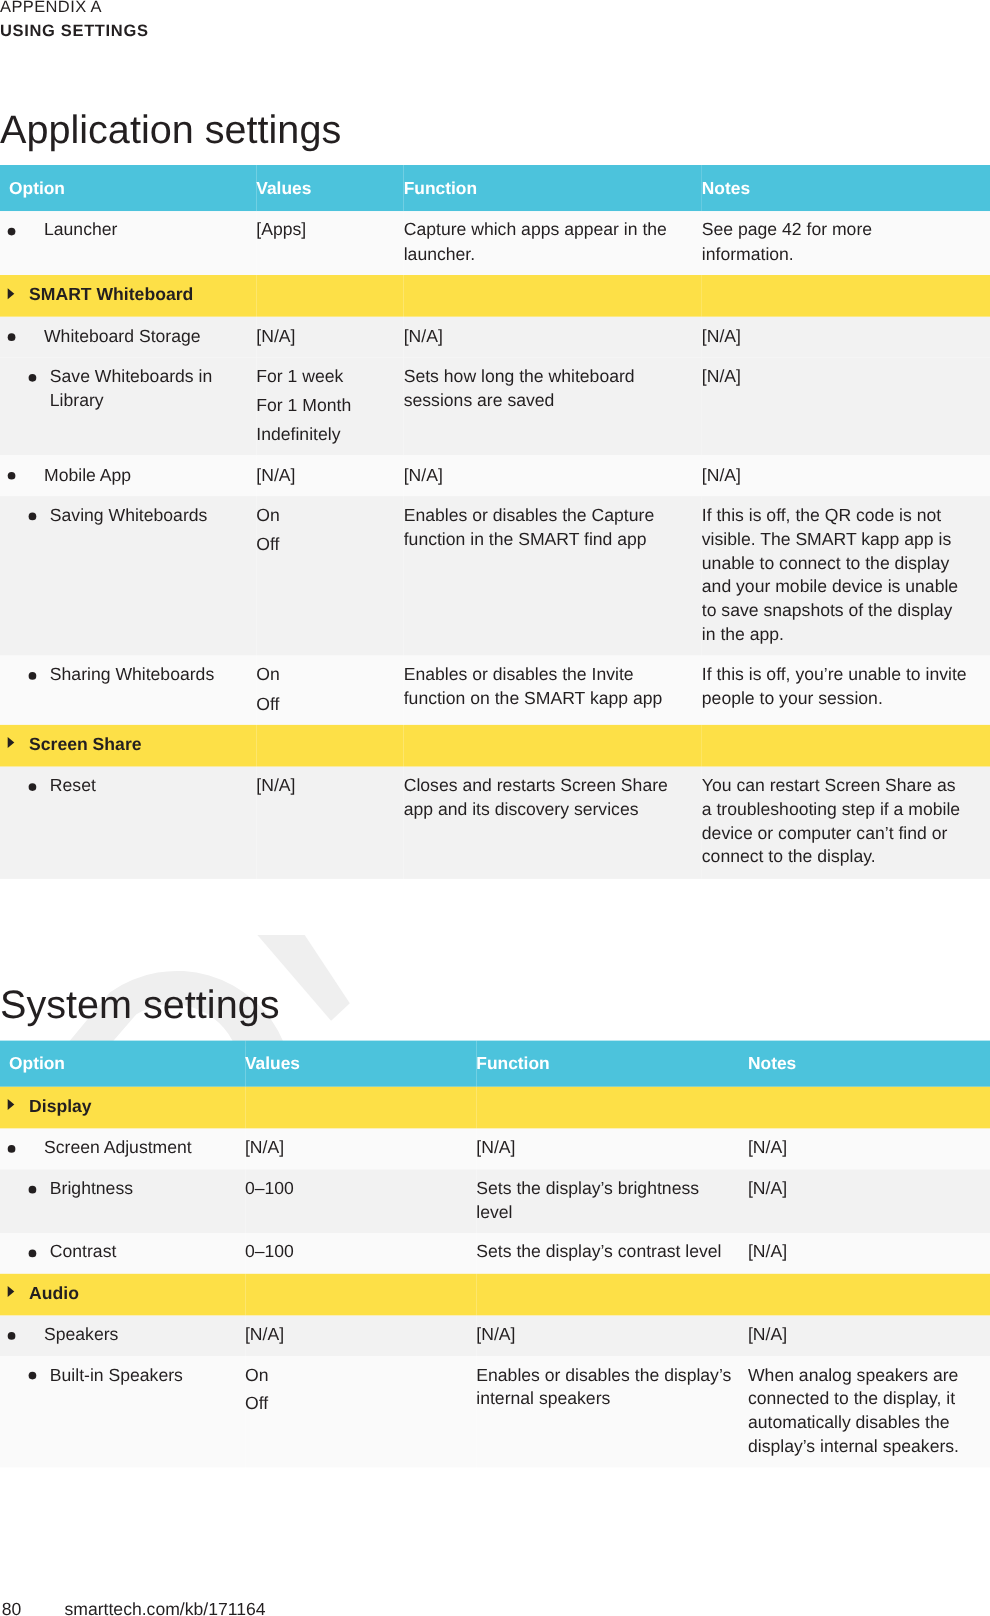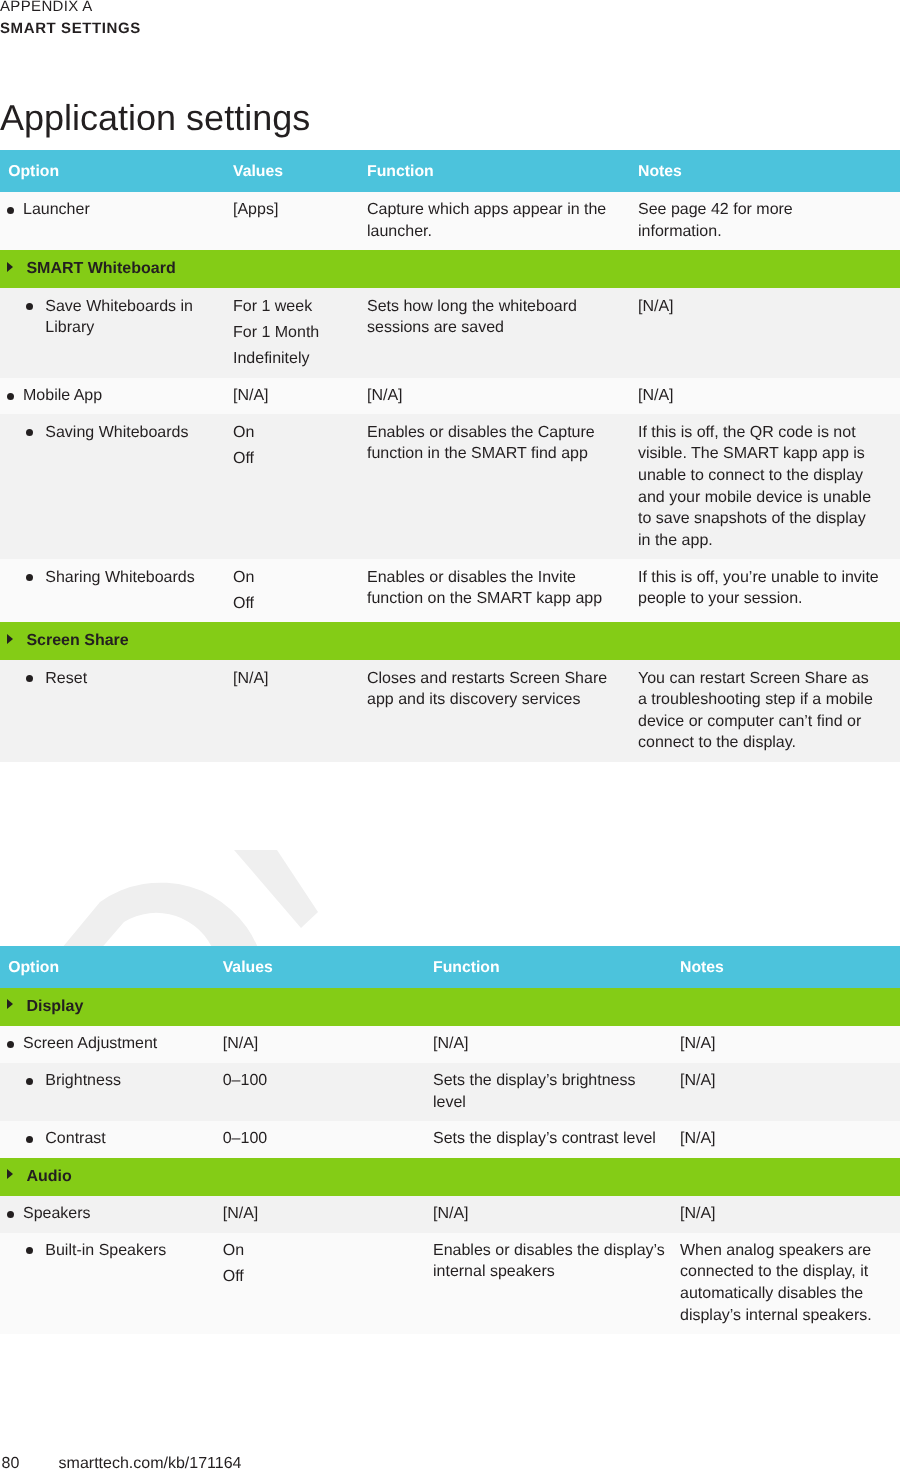--- a/index.html
+++ b/index.html
@@ -25,28 +25,28 @@
   
   .tbl{position:absolute;left:0;width:900px;z-index:2;}
   .tbl table{border-collapse:collapse;width:900px;table-layout:fixed;}
   .tbl th{background:#4cc3dc;color:#ffffff;font-size:15.8px;font-weight:bold;
           text-align:left;height:42px;line-height:35.4px;padding:0;vertical-align:middle;}
   .tbl th span{display:inline-block;position:relative;top:1px;}
   .tbl td{font-size:16px;line-height:21.6px;color:#231f20;vertical-align:top;
           padding:7.3px 12px 7.95px 0;}
   .r-light td{background:#fafafa;}
   .r-alt td{background:#f2f2f2;}
-  .r-group td{background:#84cc16;font-weight:bold;padding-top:8.0px;padding-bottom:8.25px;}
+  .r-group td{background:#fde047;font-weight:bold;padding-top:8.0px;padding-bottom:8.25px;}
   .tbl td:last-child{padding-right:20px;}
   .valline{display:block;}
   .valline + .valline{margin-top:4.7px;}
 
   
   .opt{position:relative;display:block;}
-  .b1{padding-left:23px;}
+  .b1{padding-left:40px;}
   .b2{padding-left:45.3px;}
   .gp{padding-left:26.4px;}
   .mark{position:absolute;display:block;}
   .b1 .mark{left:7.1px;top:7.6px;width:7px;height:7px;
              border-radius:50%;background:#231f20;}
   .b2 .mark{left:25.9px;top:7.6px;width:7px;height:7px;
              border-radius:50%;background:#231f20;}
   .gp .mark{left:6.7px;top:3.2px;width:0;height:0;
              border-left:6.9px solid #231f20;border-top:5.35px solid transparent;
              border-bottom:5.35px solid transparent;}
@@ -64,21 +64,21 @@
     <svg width="900" height="1469" viewBox="0 0 900 1469" aria-hidden="true">
       <g fill="#efefef">
         <path d="M 52 960 L 100 902 A 105 105 0 0 1 258 948 L 214 952 A 62 62 0 0 0 124 922 L 86 966 Z"></path>
         <path d="M 234 850 L 277 850 L 318 912 L 301 928 Z"></path>
       </g>
     </svg>
 
   </div>
   <div class="runhdr">
     <div class="rh1">APPENDIX A</div>
-    <div class="rh2">SMART SETTINGS</div>
+    <div class="rh2">USING SETTINGS</div>
   </div>
   <div class="sheading" style="top:102px">Application settings</div>
   <div class="tbl" style="top:150px">
     <table>
         <colgroup>
           <col style="width:233px">
           <col style="width:134px">
           <col style="width:271px">
           <col style="width:262px">
         </colgroup>
@@ -104,20 +104,30 @@
       <tr class="r-group">
         <td>
               <span class="opt gp"><span class="mark"></span><span>SMART Whiteboard</span></span>
             </td>
         <td></td>
         <td></td>
         <td></td>
       </tr>
       <tr class="r-alt">
         <td>
+              <span class="opt b1"><span class="mark"></span><span>Whiteboard Storage</span></span>
+            </td>
+        <td>
+              <span class="valline">[N/A]</span>
+            </td>
+        <td>[N/A]</td>
+        <td>[N/A]</td>
+      </tr>
+      <tr class="r-alt">
+        <td>
               <span class="opt b2"><span class="mark"></span><span>Save Whiteboards in Library</span></span>
             </td>
         <td>
               <span class="valline">For 1 week</span>
               <span class="valline">For 1 Month</span>
               <span class="valline">Indefinitely</span>
             </td>
         <td>Sets how long the whiteboard sessions are saved</td>
         <td>[N/A]</td>
       </tr>
@@ -167,20 +177,21 @@
             </td>
         <td>
               <span class="valline">[N/A]</span>
             </td>
         <td>Closes and restarts Screen Share app and its discovery services</td>
         <td>You can restart Screen Share as a troubleshooting step if a mobile device or computer can’t find or connect to the display.</td>
       </tr>
     </tbody>
       </table>
   </div>
+  <div class="sheading" style="top:897px">System settings</div>
   <div class="tbl" style="top:946px">
     <table>
         <colgroup>
           <col style="width:222.7px">
           <col style="width:210.3px">
           <col style="width:247px">
           <col style="width:220px">
         </colgroup>
     <thead>
           <tr>

